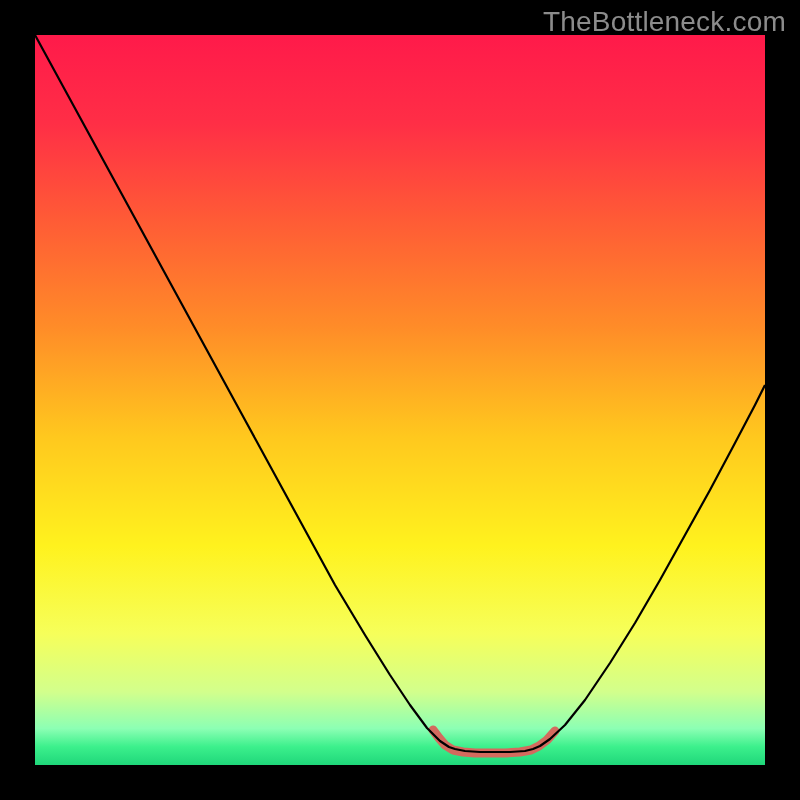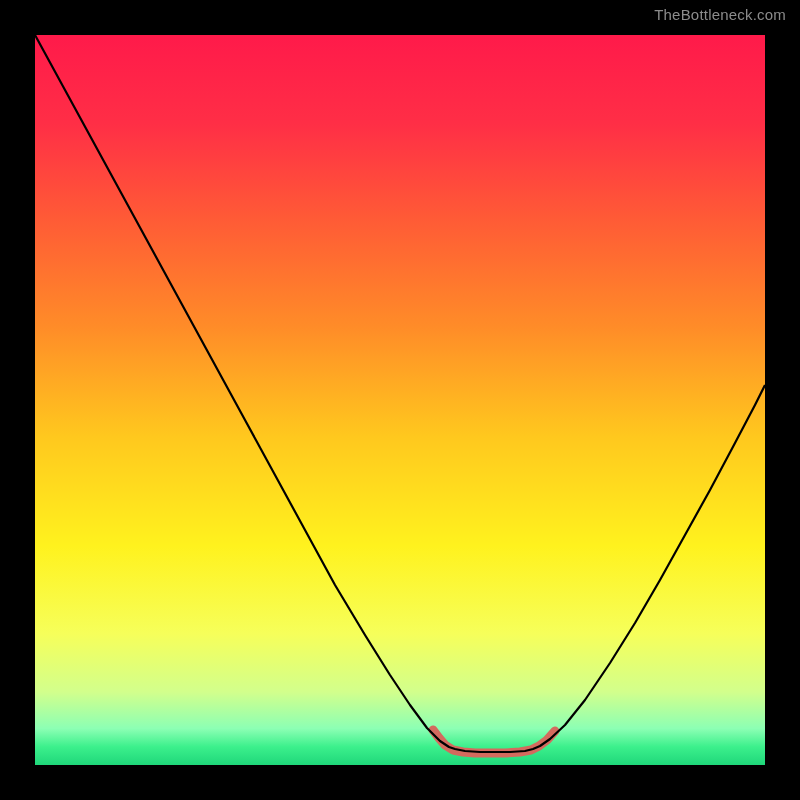--- a/index.html
+++ b/index.html
@@ -38,21 +38,21 @@
     left: 0;
     top: 0;
     width: 100%;
     height: 100%;
   }
   .watermark {
     position: absolute;
     top: 6px;
     right: 14px;
     font-family: Arial, Helvetica, sans-serif;
-    font-size: 15px;
+    font-size: 28px;
     font-weight: 500;
     color: #8c8c8c;
     letter-spacing: 0.2px;
   }
 </style>
 </head>
 <body>
 
 <div class="frame">
 

